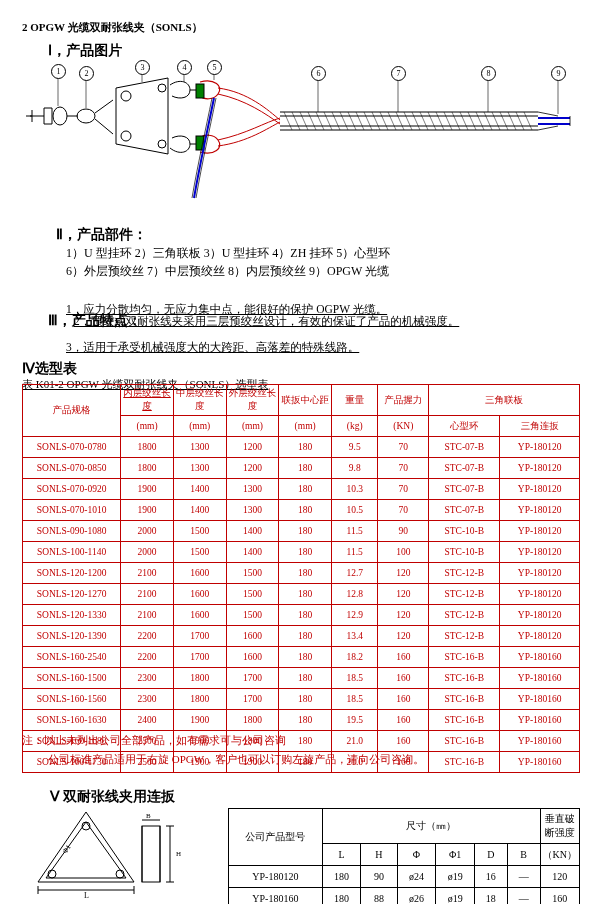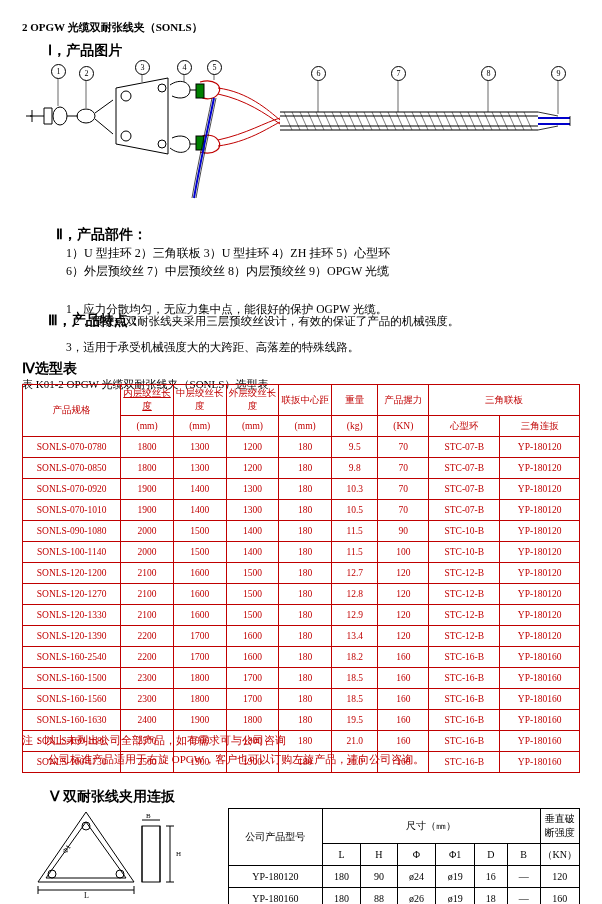--- a/index.html
+++ b/index.html
@@ -7,21 +7,21 @@
     width:602px;height:904px;background:#ffffff;
     font-family:"Liberation Serif", serif;
     color:#000;position:relative;overflow:hidden;
   }
   .page{position:relative;width:602px;height:904px;}
   .h1{
     position:absolute;left:22px;top:20px;font-size:11px;font-weight:bold;
     letter-spacing:0px;
   }
   .sec{position:absolute;font-size:14px;font-weight:bold;}
-  .txt{position:absolute;font-size:11.5px;}
+  .txt{position:absolute;font-size:11.5px;text-decoration:underline;}
   
   .figure{position:absolute;left:18px;top:58px;width:568px;height:160px;}
   .callout{
     position:absolute;width:13px;height:13px;border:1px solid #000;border-radius:50%;
     font-size:8px;line-height:13px;text-align:center;background:#fff;
   }
   
   .list{position:absolute;font-size:12px;}
   
   table{border-collapse:collapse;}

